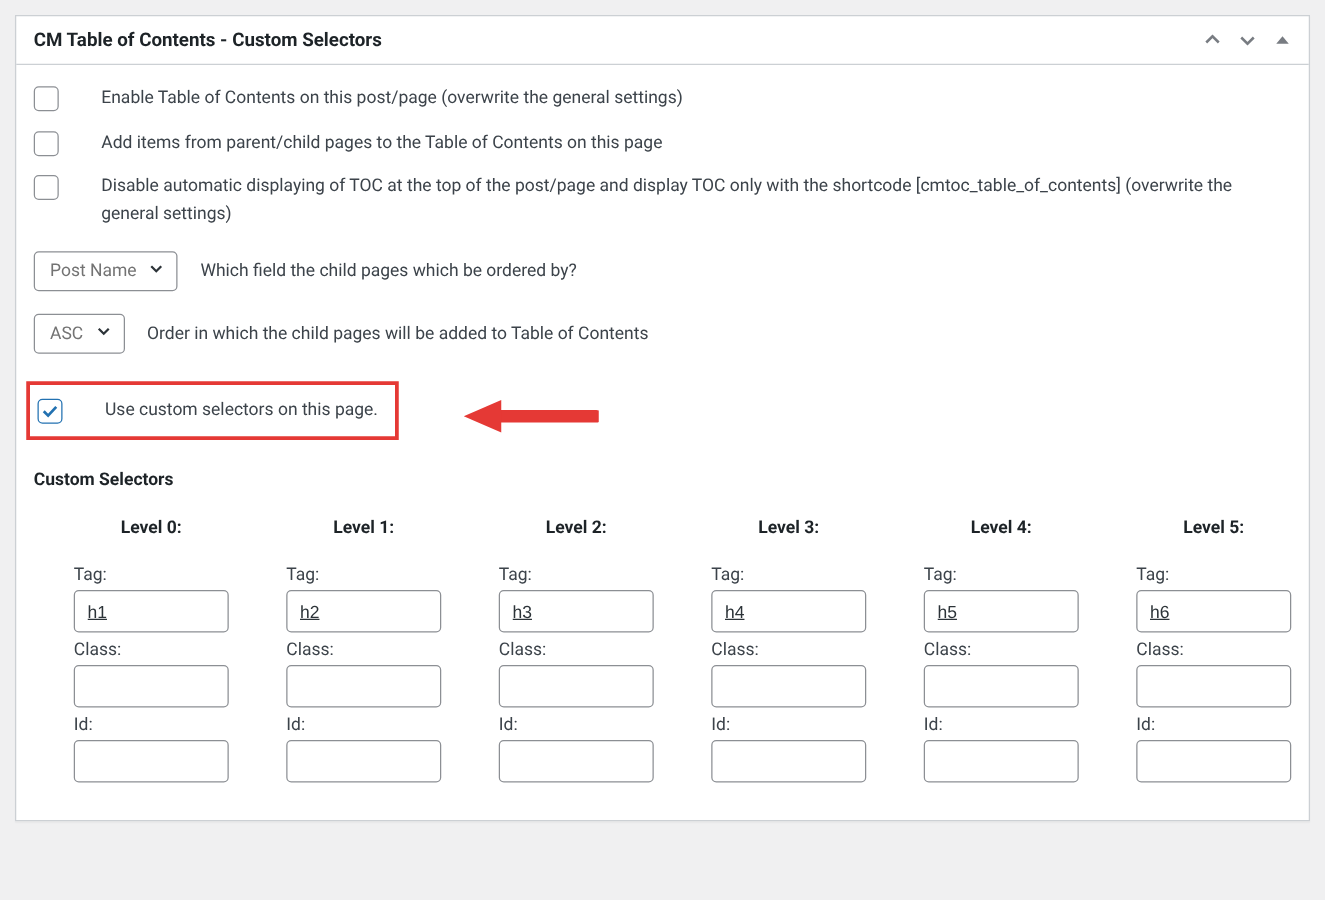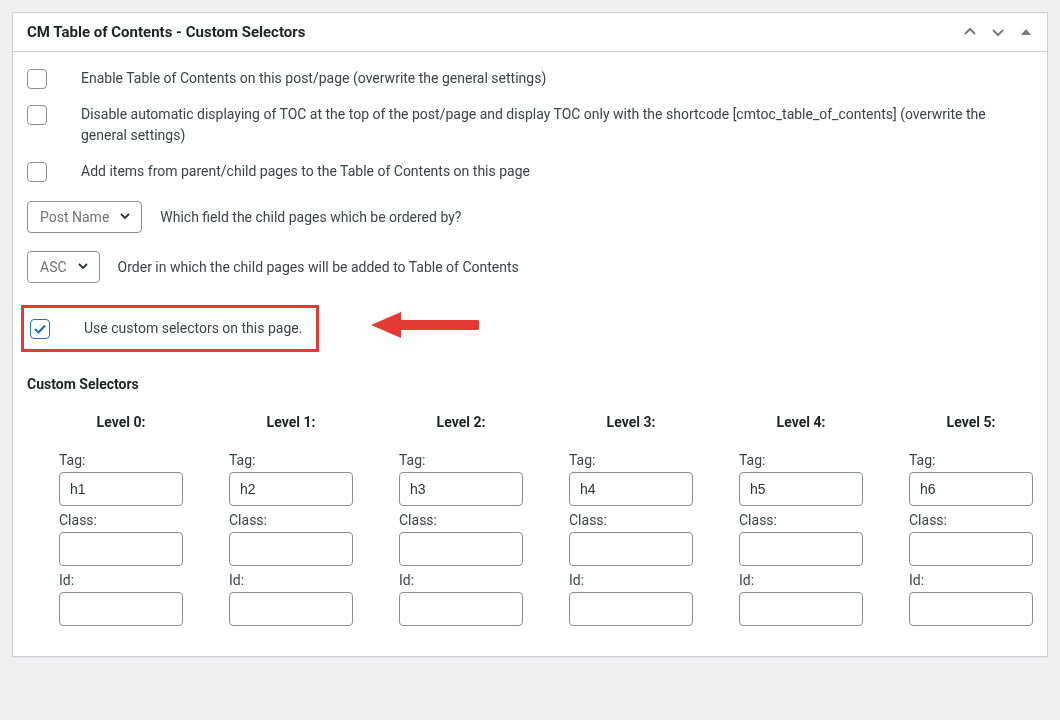--- a/index.html
+++ b/index.html
@@ -92,21 +92,21 @@
       border: 3px solid #e53935;
       display: inline-flex;
       align-items: center;
       gap: 18px;
       padding: 10px 14px 10px 6px;
       margin-top: 4px;
       margin-left: -6px;
     }
     .arrow-wrap {
       display: flex;
-      align-items: center;
+      align-items: flex-end;
       margin-top: 4px;
       gap: 20px;
     }
     .red-arrow {
       margin-left: 30px;
     }
     .section-heading {
       font-weight: 700;
       color: #1d2327;
       margin: 24px 0 22px 0;
@@ -135,20 +135,21 @@
     .text-input {
       width: 100%;
       border: 1px solid #8c8f94;
       border-radius: 4px;
       padding: 6px 10px;
       font-size: 14px;
       background: #fff;
       margin-bottom: 6px;
       height: 34px;
       color: #2c3338;
+      text-decoration: underline;
     }
   </style>
 </head>
 <body>
 
 <div class="metabox">
   <div class="metabox-header">
     <div class="metabox-title">CM Table of Contents - Custom Selectors</div>
     <div class="metabox-controls">
       <span>
@@ -175,28 +176,28 @@
       <span class="cb">
         
       </span>
       <span class="opt-label">Enable Table of Contents on this post/page (overwrite the general settings)</span>
     </div>
 
     <div class="opt-row">
       <span class="cb">
         
       </span>
-      <span class="opt-label">Disable automatic displaying of TOC at the top of the post/page and display TOC only with the shortcode [cmtoc_table_of_contents] (overwrite the general settings)</span>
+      <span class="opt-label">Add items from parent/child pages to the Table of Contents on this page</span>
     </div>
 
     <div class="opt-row">
       <span class="cb">
         
       </span>
-      <span class="opt-label">Add items from parent/child pages to the Table of Contents on this page</span>
+      <span class="opt-label">Disable automatic displaying of TOC at the top of the post/page and display TOC only with the shortcode [cmtoc_table_of_contents] (overwrite the general settings)</span>
     </div>
 
     <div class="select-row">
       <div class="select">
         <span>Post Name</span>
         <span class="chev">
           <svg width="12" height="12" viewBox="0 0 12 12">
               <path d="M2 4 L6 8 L10 4" fill="none" stroke="#2c3338" stroke-width="1.8"></path>
             </svg>
         </span>

